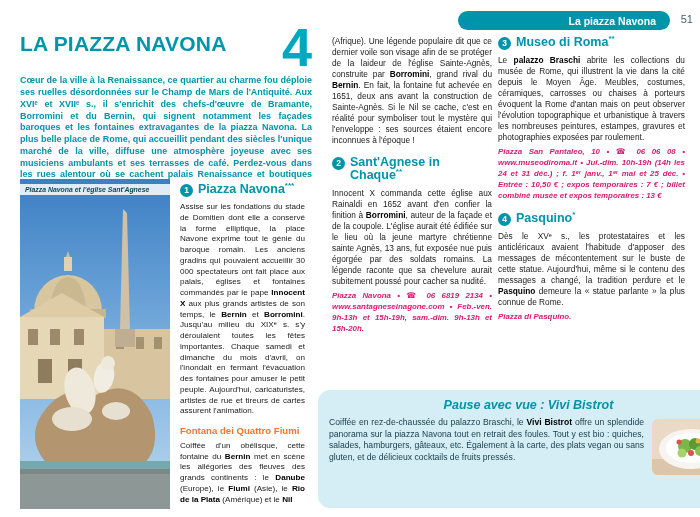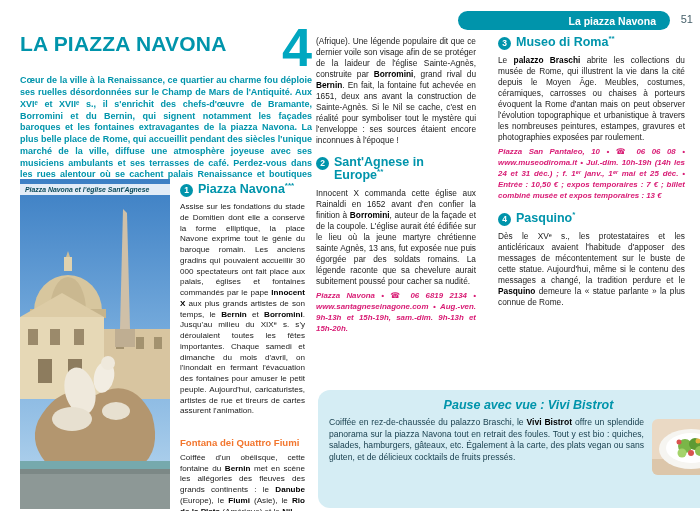--- a/index.html
+++ b/index.html
@@ -23,31 +23,31 @@
 
   
   .photo{position:absolute;left:20px;top:179px;width:150px;height:330px;overflow:hidden;}
   .photo svg{position:absolute;inset:0;width:100%;height:100%;}
   .photo-caption{position:absolute;top:5px;left:0;right:0;background:rgba(255,255,255,.85);
     color:#0b4a5a;font-size:6.9px;font-style:italic;font-weight:bold;padding:2px 5px;}
 
   
   .col{position:absolute;text-align:justify;color:#212121;hyphens:auto;overflow:hidden;}
   .col2{left:180px;top:183px;width:125px;height:328px;font-size:8.1px;line-height:1.33;}
-  .col3{left:316px;top:36px;width:160px;height:350px;font-size:8.3px;line-height:1.33;}
+  .col3{left:332px;top:36px;width:160px;height:350px;font-size:8.3px;line-height:1.33;}
   .col4{left:498px;top:36px;width:187px;height:350px;font-size:8.3px;line-height:1.33;}
 
   .sec-head{display:flex;align-items:flex-start;color:#0094ab;font-size:12.5px;font-weight:800;
     line-height:1.05;margin:10px 0 5px;text-align:left;}
   .col2 .sec-head{margin-top:0;}
   .num{flex:0 0 auto;width:13px;height:13px;border-radius:50%;background:#0094ab;color:#fff;
     font-size:8.5px;font-weight:bold;display:inline-flex;align-items:center;justify-content:center;
     margin:1px 5px 0 0;}
   .stars{font-size:8px;line-height:0;vertical-align:5px;}
-  .subhead{color:#f2762e;font-size:9.6px;font-weight:800;margin:20px 0 3px;text-align:left;}
+  .subhead{color:#f2762e;font-size:9.6px;font-weight:800;margin:8px 0 3px;text-align:left;}
   .info{color:#d81b74;font-size:7.9px;font-style:italic;font-weight:bold;line-height:1.38;margin-top:4px;}
   .b{font-weight:bold;color:#000;}
 
   
   .pause-box{position:absolute;left:318px;top:390px;width:421px;height:118px;background:#d5edf4;
     border-radius:12px;padding:8px 11px;overflow:hidden;}
   .pause-title{text-align:center;color:#0094ab;font-size:12.5px;font-style:italic;font-weight:800;margin-bottom:5px;}
   .food-photo{float:right;width:76px;height:56px;border-radius:6px;overflow:hidden;margin:2px 0 2px 8px;}
   .food-photo svg{display:block;width:100%;height:100%;}
   .pause-body{color:#153c4b;font-size:8.6px;line-height:1.36;text-align:justify;hyphens:auto;}
@@ -129,39 +129,40 @@
     </h2>
     <p><span>Assise sur les fondations du stade de Domitien dont elle a conservé la forme elliptique, la place Navone exprime tout le génie du baroque romain. Les anciens gradins qui pouvaient accueillir 30 000 spectateurs ont fait place aux palais, églises et fontaines commandés par le pape </span><span class="b">Innocent X</span><span> aux plus grands artistes de son temps, le </span><span class="b">Bernin</span><span> et </span><span class="b">Borromini</span><span>. Jusqu'au milieu du XIXᵉ s. s'y déroulaient toutes les fêtes importantes. Chaque samedi et dimanche du mois d'avril, on l'inondait en fermant l'évacuation des fontaines pour amuser le petit peuple. Aujourd'hui, caricaturistes, artistes de rue et tireurs de cartes assurent l'animation.</span></p>
     <h3 class="subhead">Fontana dei Quattro Fiumi</h3>
     <p><span>Coiffée d'un obélisque, cette fontaine du </span><span class="b">Bernin</span><span> met en scène les allégories des fleuves des grands continents : le </span><span class="b">Danube</span><span> (Europe), le </span><span class="b">Fiumi</span><span> (Asie), le </span><span class="b">Rio de la Plata</span><span> (Amérique) et le </span><span class="b">Nil</span></p>
   </div>
 
   <div class="col col3">
     <p><span>(Afrique). Une légende populaire dit que ce dernier voile son visage afin de se protéger de la laideur de l'église Sainte-Agnès, construite par </span><span class="b">Borromini</span><span>, grand rival du </span><span class="b">Bernin</span><span>. En fait, la fontaine fut achevée en 1651, deux ans avant la construction de Sainte-Agnès. Si le Nil se cache, c'est en réalité pour symboliser tout le mystère qui l'enveloppe : ses sources étaient encore inconnues à l'époque !</span></p>
     <h2 class="sec-head">
       <span class="num">2</span>
-      <span style="max-width:96px;display:inline-block;"><span>Sant'Agnese in Europe</span><sup class="stars">**</sup></span>
+      <span style="max-width:96px;display:inline-block;"><span>Sant'Agnese in Chaque</span><sup class="stars">**</sup></span>
     </h2>
     <p><span>Innocent X commanda cette église aux Rainaldi en 1652 avant d'en confier la finition à </span><span class="b">Borromini</span><span>, auteur de la façade et de la coupole. L'église aurait été édifiée sur le lieu où la jeune martyre chrétienne sainte Agnès, 13 ans, fut exposée nue puis égorgée par des soldats romains. La légende raconte que sa chevelure aurait subitement poussé pour cacher sa nudité.</span></p>
-    <p class="info">Piazza Navona • ☎ 06 6819 2134 • www.santagneseinagone.com • Aug.-ven. 9h-13h et 15h-19h, sam.-dim. 9h-13h et 15h-20h.</p>
+    <p class="info">Piazza Navona • ☎ 06 6819 2134 • www.santagneseinagone.com • Feb.-ven. 9h-13h et 15h-19h, sam.-dim. 9h-13h et 15h-20h.</p>
   </div>
 
   <div class="col col4">
     <h2 class="sec-head" style="margin-top:0;">
       <span class="num">3</span>
       <span><span>Museo di Roma</span><sup class="stars">**</sup></span>
     </h2>
     <p><span>Le </span><span class="b">palazzo Braschi</span><span> abrite les collections du musée de Rome, qui illustrent la vie dans la cité depuis le Moyen Âge. Meubles, costumes, céramiques, carrosses ou chaises à porteurs évoquent la Rome d'antan mais on peut observer l'évolution topographique et urbanistique à travers les nombreuses peintures, estampes, gravures et photographies exposées par roulement.</span></p>
     <p class="info">Piazza San Pantaleo, 10 • ☎ 06 06 08 • www.museodiroma.it • Jul.-dim. 10h-19h (14h les 24 et 31 déc.) ; f. 1ᵉʳ janv., 1ᵉʳ mai et 25 déc. • Entrée : 10,50 € ; expos temporaires : 7 € ; billet combiné musée et expos temporaires : 13 €</p>
 
     <h2 class="sec-head">
       <span class="num">4</span>
       <span><span>Pasquino</span><sup class="stars">*</sup></span>
     </h2>
     <p><span>Dès le XVᵉ s., les protestataires et les anticléricaux avaient l'habitude d'apposer des messages de mécontentement sur le buste de cette statue. Aujourd'hui, même si le contenu des messages a changé, la tradition perdure et le </span><span class="b">Pasquino</span><span> demeure la « statue parlante » la plus connue de Rome.</span></p>
+    <p class="info">Piazza di Pasquino.</p>
   </div>
 
   <div class="pause-box">
     <h2 class="pause-title">Pause avec vue : Vivi Bistrot</h2>
     <figure class="food-photo">
       <svg viewBox="0 0 76 56" preserveAspectRatio="none">
         <rect width="76" height="56" fill="#ead9c4"></rect>
         <rect x="0" y="40" width="76" height="16" fill="#dcc6aa"></rect>
         <ellipse cx="39" cy="30" rx="32" ry="20" fill="#f6f5f1"></ellipse>
         <ellipse cx="39" cy="29" rx="25" ry="15" fill="#ffffff"></ellipse>

